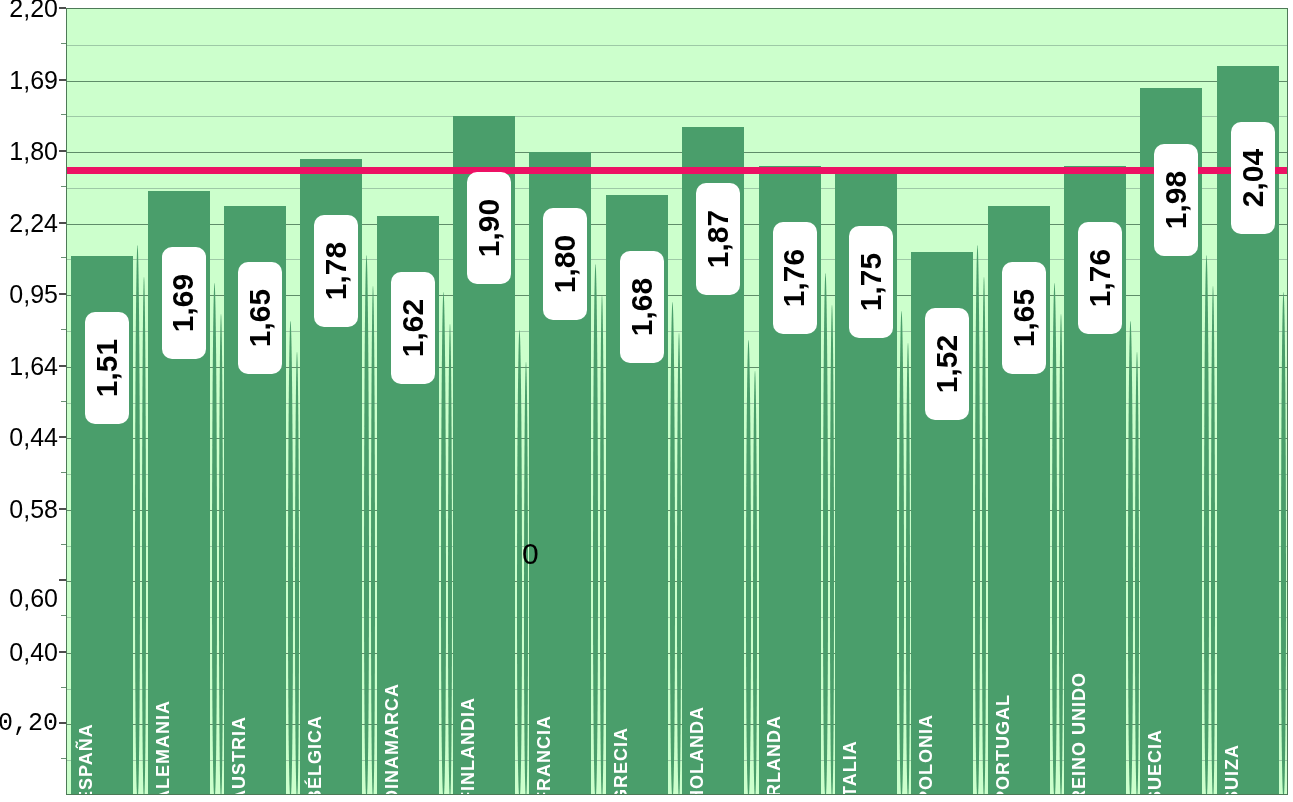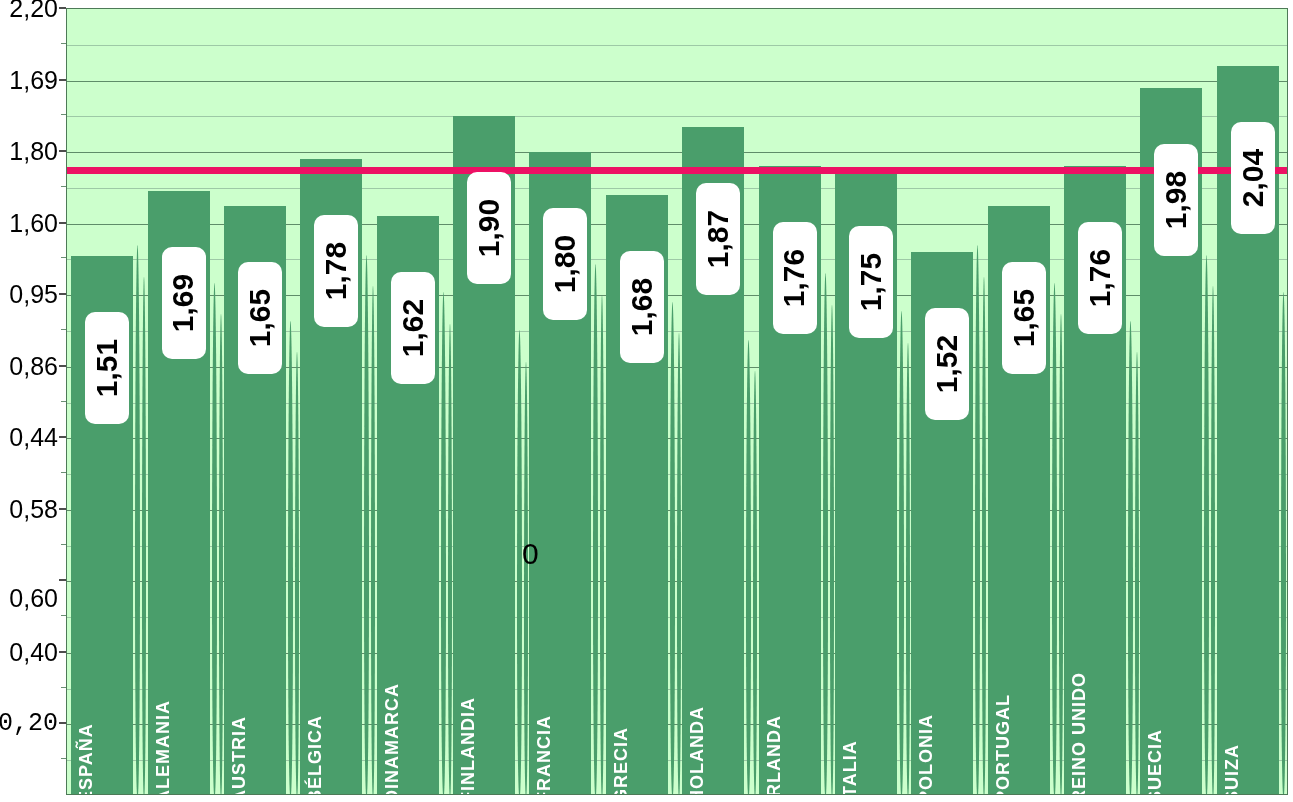--- a/index.html
+++ b/index.html
@@ -119,25 +119,25 @@
       <div class="ytick" style="top: 723.455px; font-family: Liberation Mono, monospace;">0,20</div>
       <div class="ytick-mark" style="top: 723.455px;"></div>
       <div class="ytick" style="top: 651.909px;">0,40</div>
       <div class="ytick-mark" style="top: 651.909px;"></div>
       <div class="ytick" style="top: 598px;">0,60</div>
       <div class="ytick-mark" style="top: 580.364px;"></div>
       <div class="ytick" style="top: 508.818px;">0,58</div>
       <div class="ytick-mark" style="top: 508.818px;"></div>
       <div class="ytick" style="top: 437.273px;">0,44</div>
       <div class="ytick-mark" style="top: 437.273px;"></div>
-      <div class="ytick" style="top: 365.727px;">0,86</div>
+      <div class="ytick" style="top: 365.727px;">1,64</div>
       <div class="ytick-mark" style="top: 365.727px;"></div>
       <div class="ytick" style="top: 294.182px;">0,95</div>
       <div class="ytick-mark" style="top: 294.182px;"></div>
-      <div class="ytick" style="top: 222.636px;">1,60</div>
+      <div class="ytick" style="top: 222.636px;">2,24</div>
       <div class="ytick-mark" style="top: 222.636px;"></div>
       <div class="ytick" style="top: 151.091px;">1,80</div>
       <div class="ytick-mark" style="top: 151.091px;"></div>
       <div class="ytick" style="top: 79.5455px;">1,69</div>
       <div class="ytick-mark" style="top: 79.5455px;"></div>
       <div class="ytick" style="top: 8px;">2,20</div>
       <div class="ytick-mark" style="top: 8px;"></div>
       <div class="ytick-mark minor" style="top: 759.227px;"></div>
       <div class="ytick-mark minor" style="top: 687.682px;"></div>
       <div class="ytick-mark minor" style="top: 616.136px;"></div>

